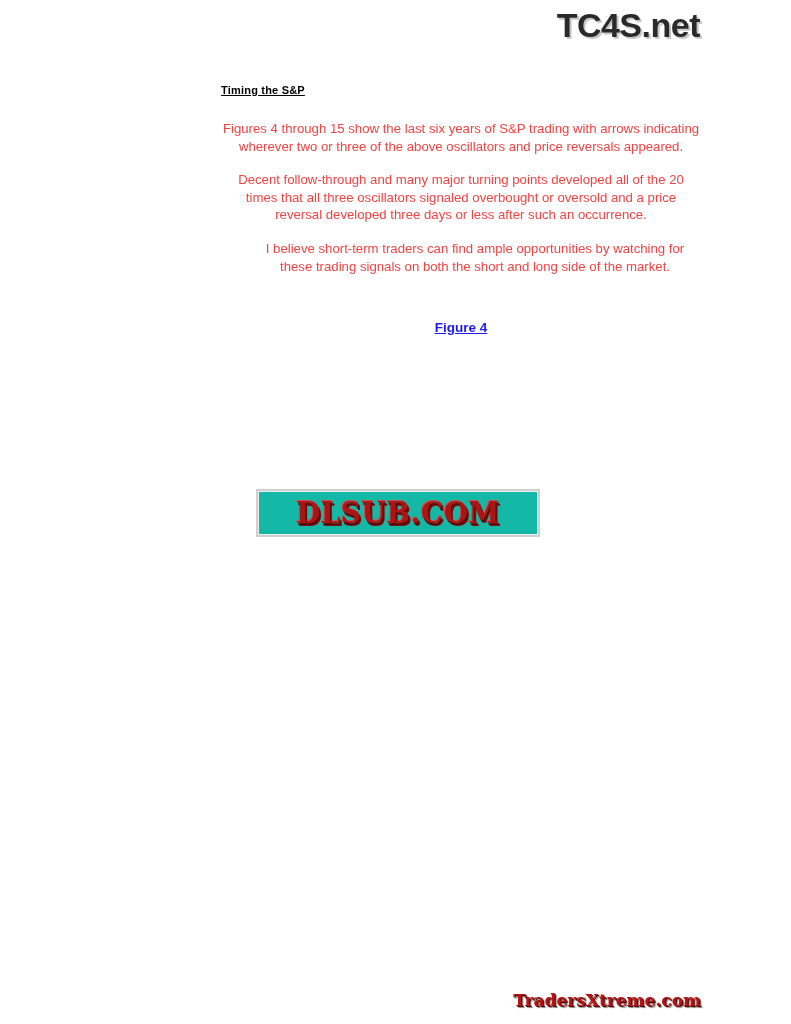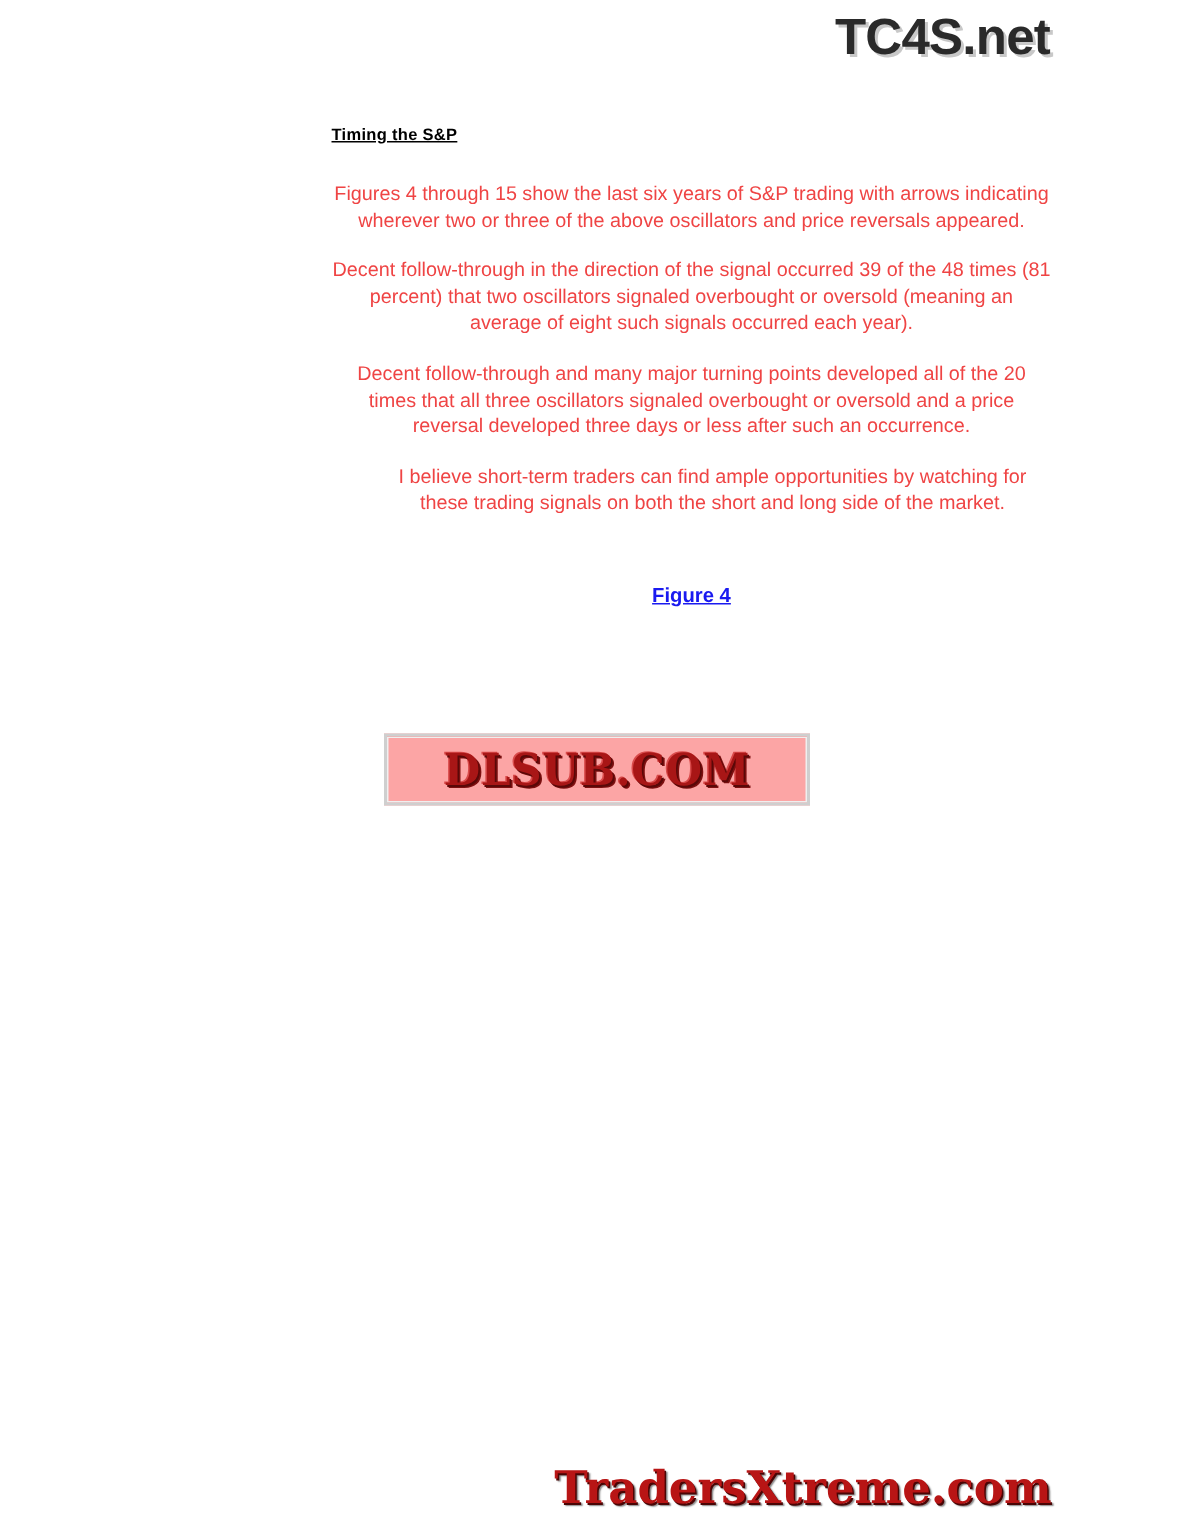--- a/index.html
+++ b/index.html
@@ -72,21 +72,21 @@
     text-decoration: underline;
   }
 
   
   .stamp {
     position: absolute;
     left: 256px;
     top: 489px;
     width: 280px;
     height: 44px;
-    background: #fca5a5;
+    background: #14b8a6;
     border: 2px solid #cfcfcf;
     box-shadow: 0 0 0 1px #efefef inset;
     display: flex;
     align-items: center;
     justify-content: center;
     overflow: hidden;
   }
   .stamp-text {
     font-family: "DejaVu Serif", serif;
     font-weight: bold;
@@ -100,41 +100,40 @@
     transform: scaleY(1.05);
     white-space: nowrap;
   }
 
   
   .bottom-brand {
     position: absolute;
     right: 13px;
     bottom: 14px;
     font-family: "DejaVu Serif", serif;
-    font-size: 30px;
+    font-size: 17px;
     font-weight: bold;
     color: #b81515;
     text-shadow: 1px 1px 0 #4a0505, 2px 2px 1px #888;
     white-space: nowrap;
   }
 </style>
 </head>
 <body>
 
 <div class="page">
 
   <div class="site-watermark">TC4S.net</div>
 
   <div class="doc-col">
 
     <h1 class="doc-title">Timing the S&amp;P</h1>
 
     <p class="para">Figures 4 through 15 show the last six years of S&amp;P trading with arrows indicating wherever two or three of the above oscillators and price reversals appeared.</p>
 
-    <p class="para">Decent follow-through in the direction of the signal occurred 39 of the 48 times (81 percent) that two oscillators signaled overbought or oversold (meaning an average of eight such signals occurred each year).</p>
 
     <p class="para">Decent follow-through and many major turning points developed all of the 20 times that all three oscillators signaled overbought or oversold and a price reversal developed three days or less after such an occurrence.</p>
 
     <p class="para">I believe short-term traders can find ample opportunities by watching for these trading signals on both the short and long side of the market.</p>
 
     <div class="figure-caption">Figure 4</div>
   </div>
 
   <div class="stamp">
     <span class="stamp-text">DLSUB.COM</span>

